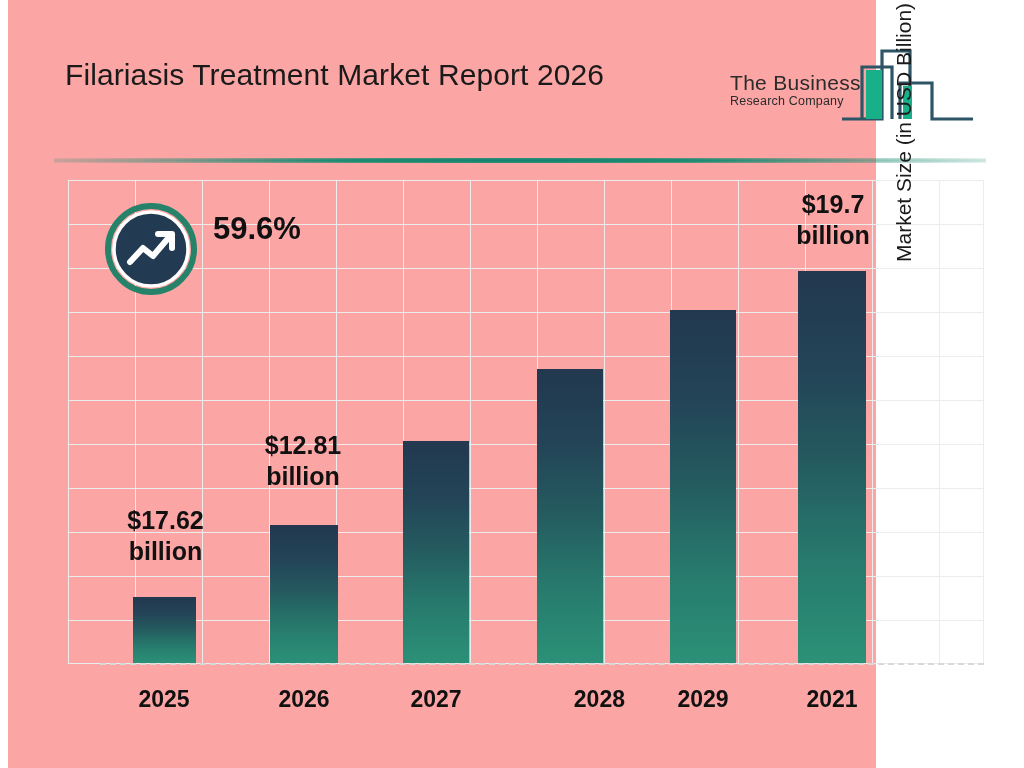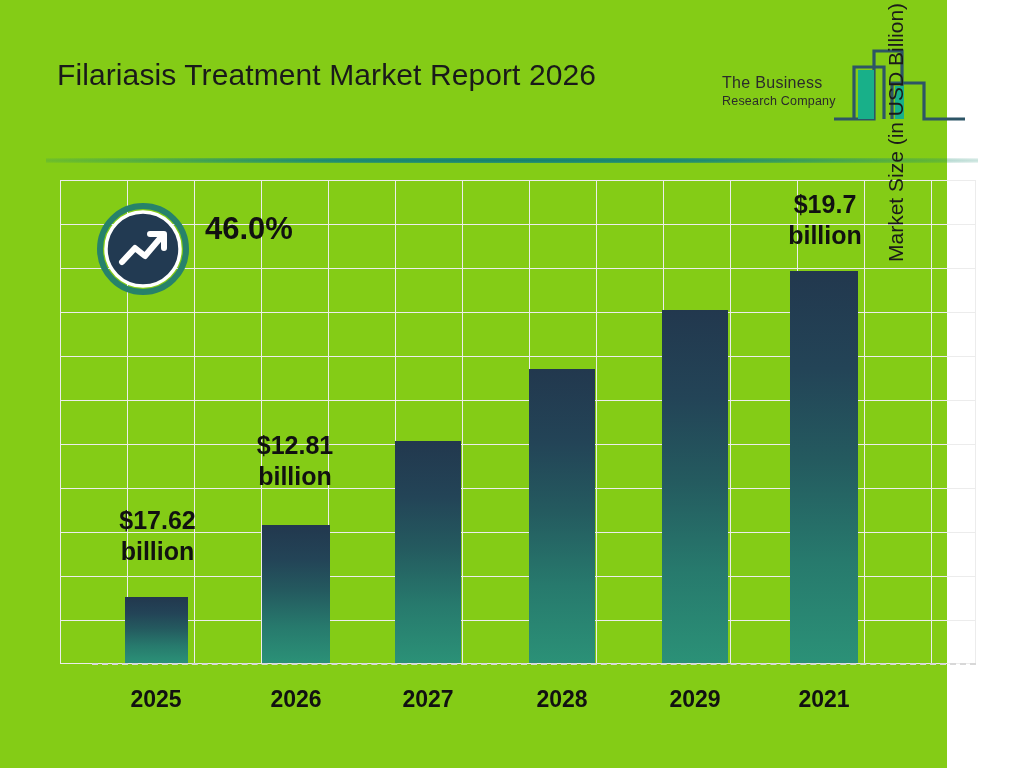--- a/index.html
+++ b/index.html
@@ -4,32 +4,32 @@
 <title>Filariasis Treatment Market Report 2026</title>
 <style>
   html,body{margin:0;padding:0;}
   body{
     width:1024px;height:768px;
     background:#ffffff;
     font-family:"Liberation Sans",sans-serif;
     overflow:hidden;
     position:relative;
   }
-  #page{position:absolute;left:0;top:0;width:947px;height:768px;background:#84cc16;}
+  #page{position:absolute;left:8px;top:0;width:868px;height:768px;background:#fca5a5;}
 
   
   .header{position:absolute;left:0;top:0;width:1024px;height:160px;}
   .title{
     position:absolute;left:57px;top:52px;width:640px;
     font-size:30px;line-height:46px;color:#1a1a1a;
     font-weight:400;letter-spacing:.1px;
   }
   .logo{position:absolute;left:722px;top:33px;width:245px;height:100px;}
   .logo-text{position:absolute;left:0px;top:38px;width:150px;text-align:left;}
-  .logo-line1{font-size:16px;color:#2b2b2b;letter-spacing:.3px;line-height:23px;}
+  .logo-line1{font-size:21px;color:#2b2b2b;letter-spacing:.3px;line-height:23px;}
   .logo-line2{font-size:12.5px;color:#2b2b2b;letter-spacing:.2px;line-height:15px;}
   .logo-mark{position:absolute;left:110px;top:0px;width:135px;height:95px;}
 
   .divider{
     position:absolute;left:46px;top:158px;width:932px;height:5px;
     background:radial-gradient(ellipse 60% 100% at 50% 50%,#15826c 0%,#1e8c72 35%,rgba(30,140,114,.45) 68%,rgba(30,140,114,0) 100%);
   }
 
   
   .plot{position:absolute;left:60px;top:180px;width:916px;height:484px;}
@@ -155,32 +155,32 @@
       <div>billion</div>
     </div>
   </div>
 
   <div class="ytitle">Market Size (in USD Billion)</div>
 
   <div class="xlabels">
     <div class="xlabel" style="left:41px;">2025</div>
     <div class="xlabel" style="left:181px;">2026</div>
     <div class="xlabel" style="left:313px;">2027</div>
-    <div class="xlabel" style="left:447px;">2028</div>
+    <div class="xlabel" style="left:447px;text-align:right;">2028</div>
     <div class="xlabel" style="left:580px;">2029</div>
     <div class="xlabel" style="left:709px;">2021</div>
   </div>
 
   <div class="cagr">
     <div class="cagr-icon">
       <svg width="92" height="92" viewBox="0 0 92 92">
         <circle cx="46" cy="46" r="43" fill="none" stroke="#27826a" stroke-width="6"></circle>
         <circle cx="46" cy="46" r="37" fill="#223a52" stroke="#ffffff" stroke-width="3.5"></circle>
         <polyline points="25,59 38,45 48,53 65,33" fill="none" stroke="#ffffff" stroke-width="6" stroke-linecap="round" stroke-linejoin="round"></polyline>
         <polyline points="53,31 67,31 67,45" fill="none" stroke="#ffffff" stroke-width="6" stroke-linecap="round" stroke-linejoin="round"></polyline>
       </svg>
     </div>
     <div class="cagr-text">
-      <div class="cagr-value">46.0%</div>
+      <div class="cagr-value">59.6%</div>
     </div>
   </div>
 
 </div>
 
 </body></html>

